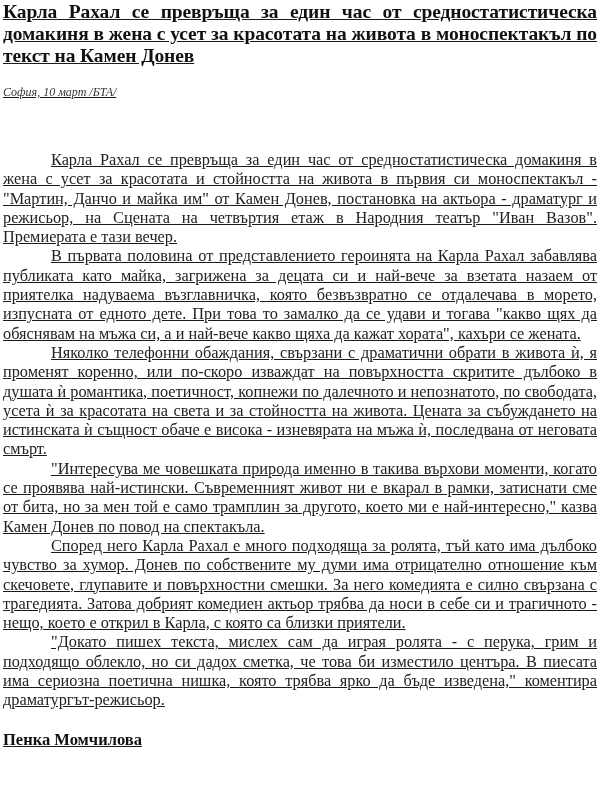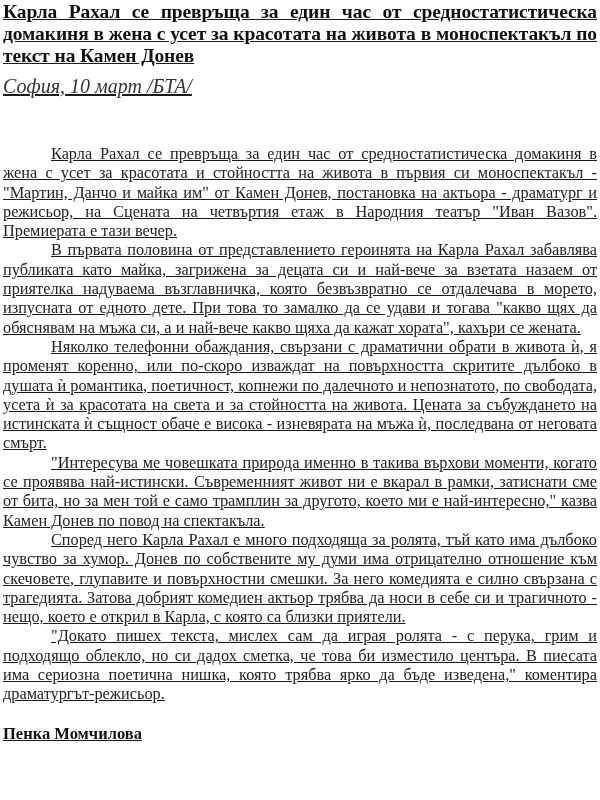--- a/index.html
+++ b/index.html
@@ -8,22 +8,22 @@
     font-family: "Liberation Serif", "DejaVu Serif", serif;
     color: #1a1a1a;
   }
   .page { position: absolute; left: 3px; right: 3px; top: 0; text-decoration: underline; }
   .headline {
     margin: 0; padding-top: 1px;
     font-weight: bold; font-size: 19.5px; line-height: 22px;
     text-align: justify; letter-spacing: -0.1px; color: #111;
   }
   .dateline {
-    margin: 9px 0 0 0;
-    font-style: italic; font-size: 20px; line-height: 20px; color: #333;
+    margin: 15px 0 0 0;
+    font-style: italic; font-size: 12px; line-height: 20px; color: #333;
   }
   .body { margin-top: 48px; }
   .body p {
     margin: 0;
     font-size: 16.3px; line-height: 19.3px;
     text-align: justify; text-indent: 48px; color: #222;
   }
   .author {
     margin: 20px 0 8px 0;
     font-weight: bold; font-size: 16.5px; line-height: 20px; color: #111;

